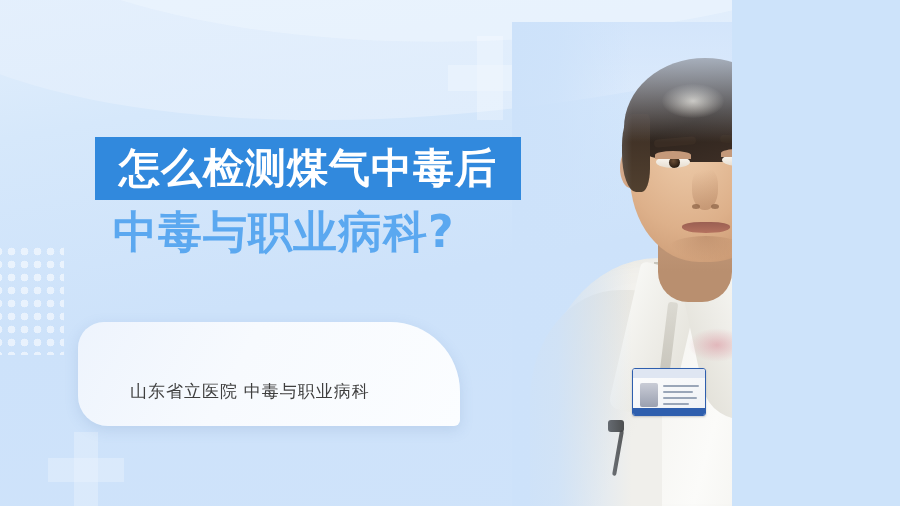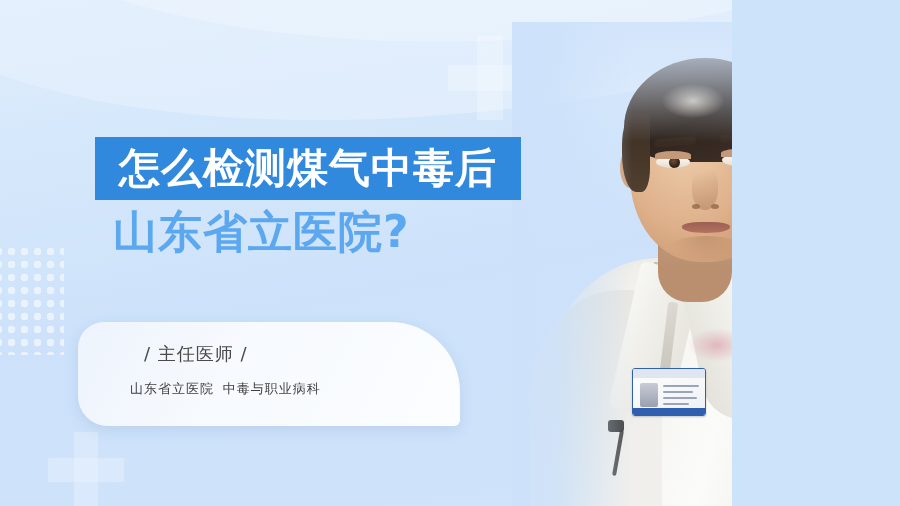--- a/index.html
+++ b/index.html
@@ -289,22 +289,22 @@
   .nc-name {
     font-family:"DejaVu Sans","Liberation Sans",sans-serif;
     font-size:25px; font-weight:bold; color:#3d9bf0; letter-spacing:2px;
   }
   .nc-title {
     font-family:"DejaVu Sans","Liberation Sans",sans-serif;
     font-size:18px; color:#4a4a4a; margin-left:30px; letter-spacing:1px;
   }
   .nc-row2 {
     position:absolute; left:52px; top:58px;
-    font-family:Liberation Mono, monospace;
-    font-size:13px; color:#3f3f3f; letter-spacing:1px; white-space:nowrap;
+    font-family:Liberation Sans, sans-serif;
+    font-size:17px; color:#3f3f3f; letter-spacing:1px; white-space:nowrap;
   }
 </style>
 </head>
 <body>
 
 <div id="stage">
 
   <div class="sweep"></div>
   <div class="sweep2"></div>
 
@@ -379,23 +379,22 @@
 
     <div class="ph photoFadeT"></div>
     <div class="ph photoFadeL"></div>
     <div class="ph photoFadeR"></div>
   </div>
 
   <div id="headline">
     <div class="line1">
       <span>怎么检测煤气中毒后</span>
     </div>
-    <div class="line2">山东省立医院?</div>
+    <div class="line2">中毒与职业病科?</div>
   </div>
 
   <div id="namecard">
     <div class="nc-row1">
-      <span class="nc-title">/ 主任医师 /</span>
     </div>
     <div class="nc-row2">山东省立医院   中毒与职业病科</div>
   </div>
 
 </div>
 
 </body></html>

